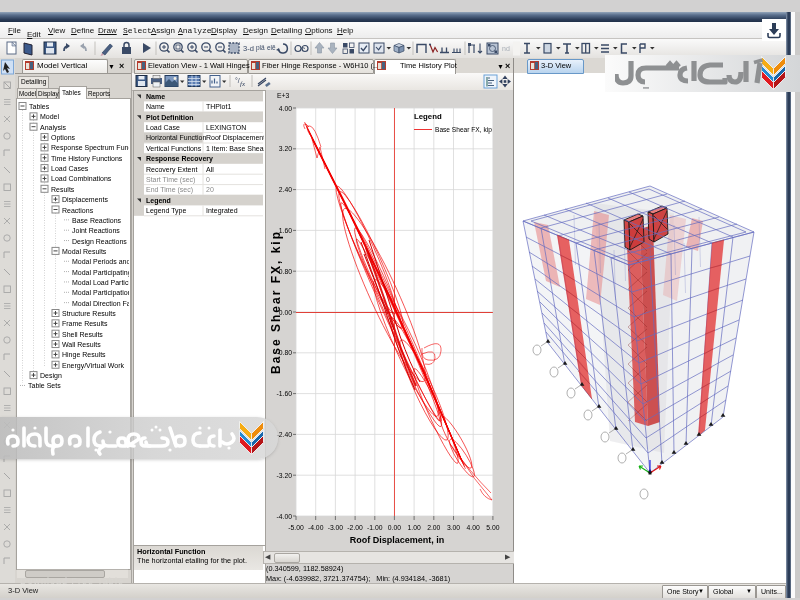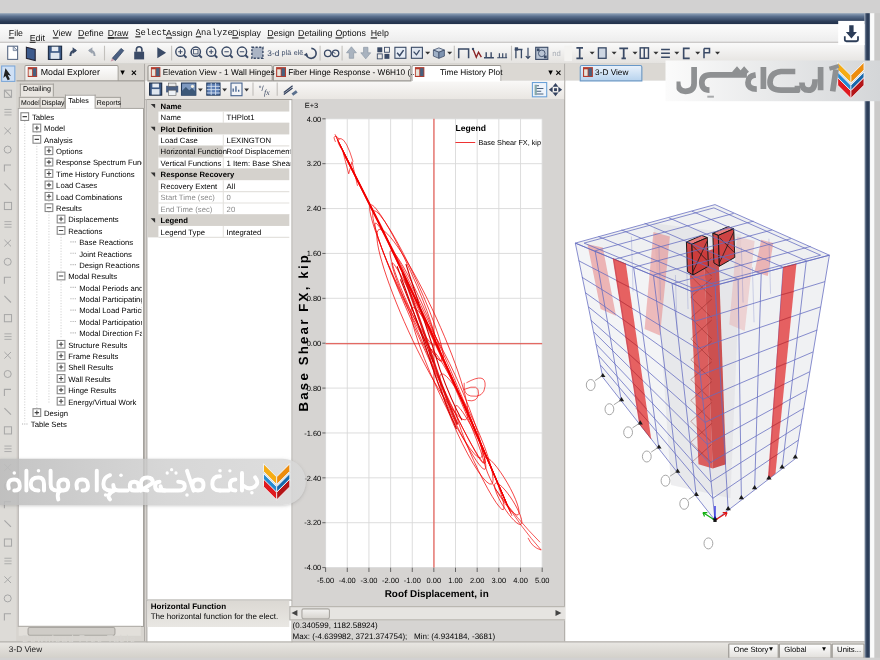--- a/index.html
+++ b/index.html
@@ -152,21 +152,21 @@
     <circle cx="7" cy="486" r="3.2" fill="none" stroke="#a6a6a6" stroke-width="0.9"></circle>
     <path d="M4 506 v-6 h6" stroke="#a6a6a6" fill="none" stroke-width="1"></path>
   </svg>
 <div class="abs" style="left:15px;top:58px;width:116px;height:525px;background:#d7d4cf;border-right:1px solid #a9a6a1;"></div>
 <div class="abs" style="left:22px;top:59px;width:84px;height:14px;background:linear-gradient(#fdfdfd,#eceae6);border:1px solid #9a9792;border-bottom:none;border-radius:2px 2px 0 0;"></div>
 <svg class="abs" style="left:25px;top:61px" width="9" height="9">
     <rect width="9" height="9" fill="#b43c2e"></rect>
     <rect x="1" y="2" width="3.2" height="6" fill="#e8e4da"></rect>
     <rect x="5" y="1" width="3" height="7.2" fill="#47617f"></rect>
   </svg>
-<div class="abs" style="left:37px;top:61px;font-size:8px;color:#000;">Modal Explorer</div>
+<div class="abs" style="left:37px;top:61px;font-size:8px;color:#000;">Model Vertical</div>
 <div class="abs" style="left:108px;top:63px;font-size:7px;color:#000;">▼</div>
 <div class="abs" style="left:119px;top:61px;font-size:9px;color:#000;font-weight:bold;">×</div>
 <div class="abs" style="left:15px;top:73px;width:116px;height:1px;background:#9a9792;"></div>
 <div class="abs" style="left:18px;top:76px;width:27px;height:11px;background:#e9e6e1;border:1px solid #a5a29d;border-bottom:none;font-size:6.5px;padding-left:2px;line-height:10px;">Detailing</div>
 <div class="abs" style="left:17px;top:88px;width:17px;height:9px;background:#e9e6e1;border:1px solid #a5a29d;font-size:6.3px;padding-left:1px;line-height:9px;">Model</div>
 <div class="abs" style="left:36px;top:88px;width:20px;height:9px;background:#e9e6e1;border:1px solid #a5a29d;font-size:6.3px;padding-left:1px;line-height:9px;">Display</div>
 <div class="abs" style="left:59px;top:86px;width:24px;height:12px;background:#fff;border:1px solid #a5a29d;border-bottom:none;font-size:6.5px;padding-left:2px;line-height:11px;z-index:2;">Tables</div>
 <div class="abs" style="left:86px;top:88px;width:21px;height:9px;background:#e9e6e1;border:1px solid #a5a29d;font-size:6.3px;padding-left:1px;line-height:9px;">Reports</div>
 <div class="abs" style="left:16px;top:98px;width:113px;height:470px;background:#fff;border:1px solid #a5a29d;overflow:hidden;"></div>
 <svg class="abs" style="left:16px;top:98px" width="113px" height="470" viewBox="0 0 113 470">
@@ -379,21 +379,21 @@
     <path d="M4 108.50000000000001 l4 4 l0 -4 z" fill="#333"></path>
     <text x="13" y="112.80000000000001" font-size="7" font-weight="bold" fill="#000" font-family="Liberation Sans">Legend</text>
     <line x1="11" y1="125.80000000000003" x2="130" y2="125.80000000000003" stroke="#e4e2de"></line>
     <line x1="70" y1="115.40000000000002" x2="70" y2="125.80000000000003" stroke="#e4e2de"></line>
     <text x="13" y="123.20000000000002" font-size="7" fill="#000" font-family="Liberation Sans">Legend Type</text>
     <text x="73" y="123.20000000000002" font-size="7" fill="#000" font-family="Liberation Sans">Integrated</text>
   </svg>
 <div class="abs" style="left:133px;top:545px;width:131px;height:38px;background:#fff;border:1px solid #a5a29d;"></div>
 <div class="abs" style="left:134px;top:546px;width:129px;height:24px;background:linear-gradient(#dbd8d3,#e9e7e3);"></div>
 <div class="abs" style="left:137px;top:547px;font-size:7.3px;font-weight:bold;">Horizontal Function</div>
-<div class="abs" style="left:137px;top:556px;font-size:7.3px;">The horizontal function for the elect.</div>
+<div class="abs" style="left:137px;top:556px;font-size:7.3px;">The horizontal etailing for the plot.</div>
 <div class="abs" style="left:266px;top:90px;width:247px;height:493px;background:#d6d4d2;"></div>
 <svg class="abs" style="left:266px;top:90px" width="247" height="461" viewBox="0 0 247 461">
     <rect x="30" y="18" width="196.9" height="408" fill="#fff"></rect>
     <line x1="30.0" y1="18" x2="30.0" y2="426" stroke="#d8d8d8" stroke-width="0.8"></line>
     <line x1="49.7" y1="18" x2="49.7" y2="426" stroke="#d8d8d8" stroke-width="0.8"></line>
     <line x1="69.4" y1="18" x2="69.4" y2="426" stroke="#d8d8d8" stroke-width="0.8"></line>
     <line x1="89.1" y1="18" x2="89.1" y2="426" stroke="#d8d8d8" stroke-width="0.8"></line>
     <line x1="108.8" y1="18" x2="108.8" y2="426" stroke="#d8d8d8" stroke-width="0.8"></line>
     <line x1="128.4" y1="18" x2="128.4" y2="426" stroke="#d8d8d8" stroke-width="0.8"></line>
     <line x1="148.1" y1="18" x2="148.1" y2="426" stroke="#d8d8d8" stroke-width="0.8"></line>

